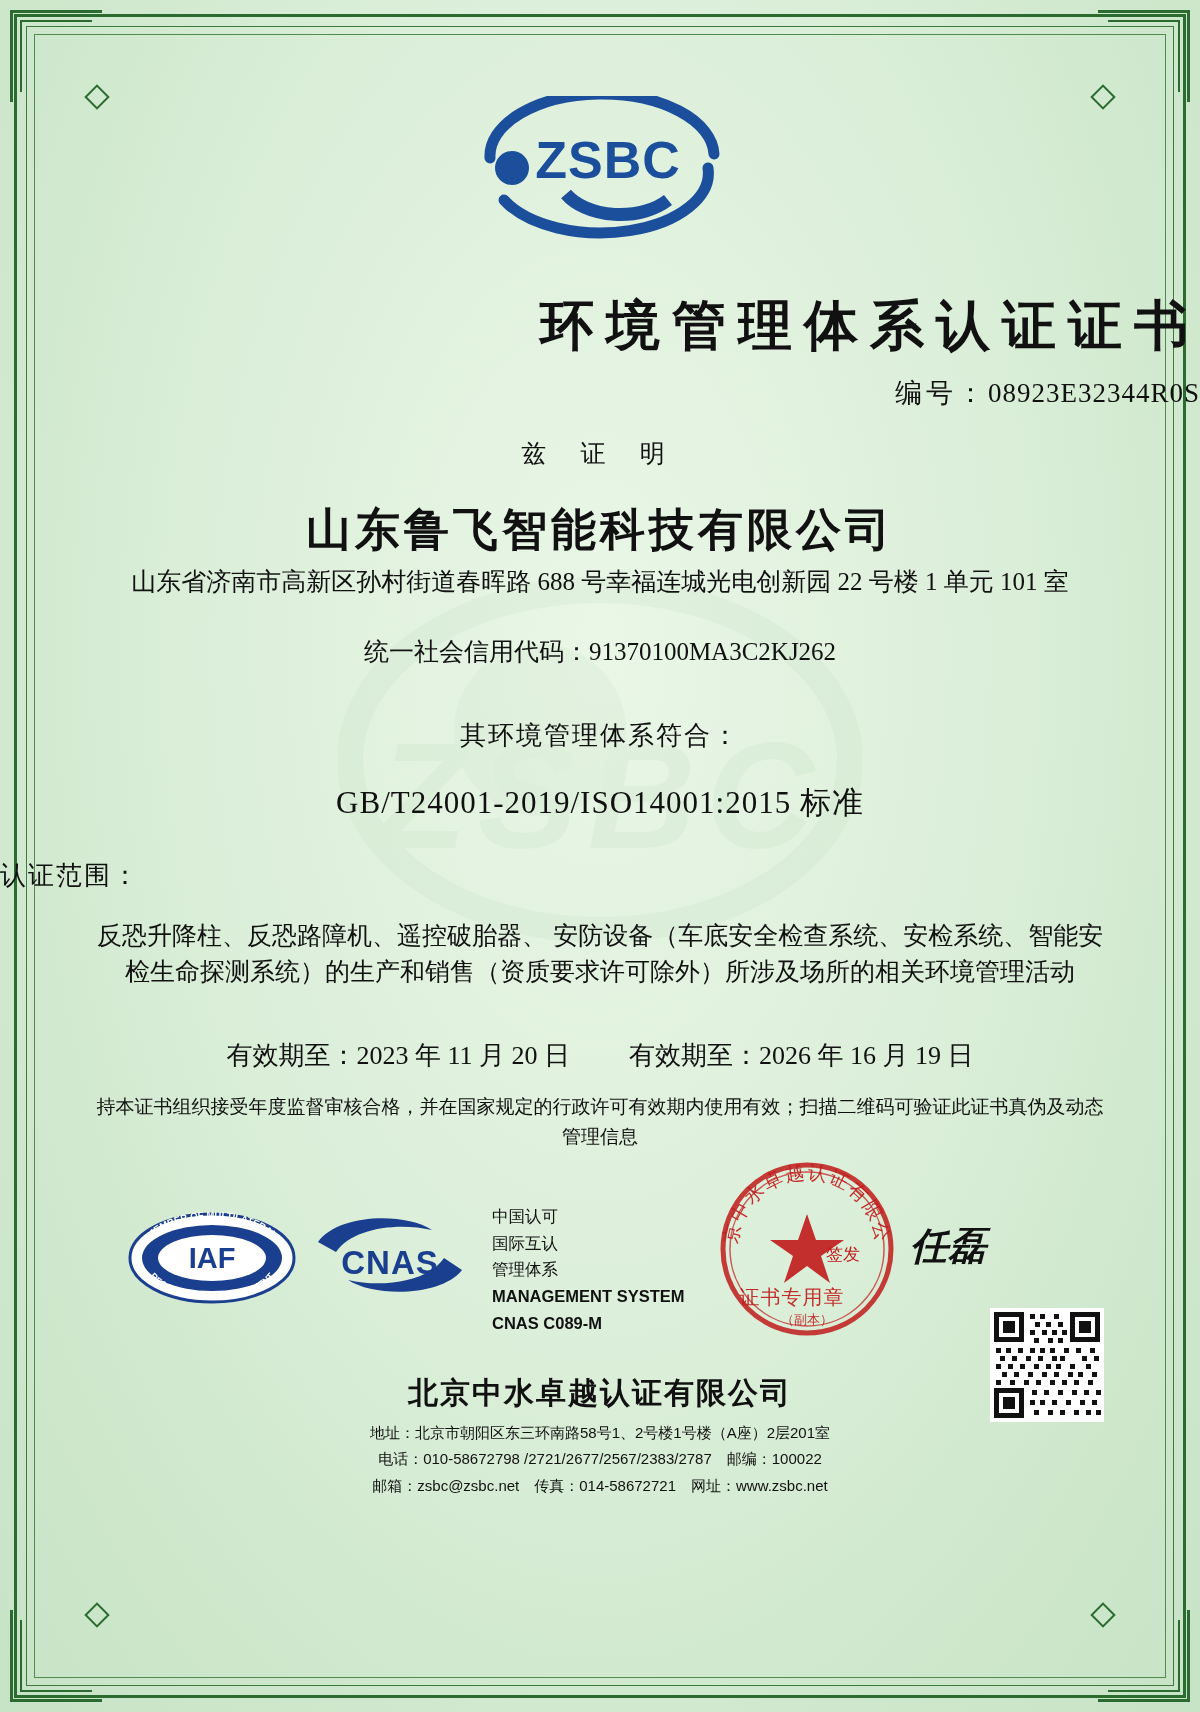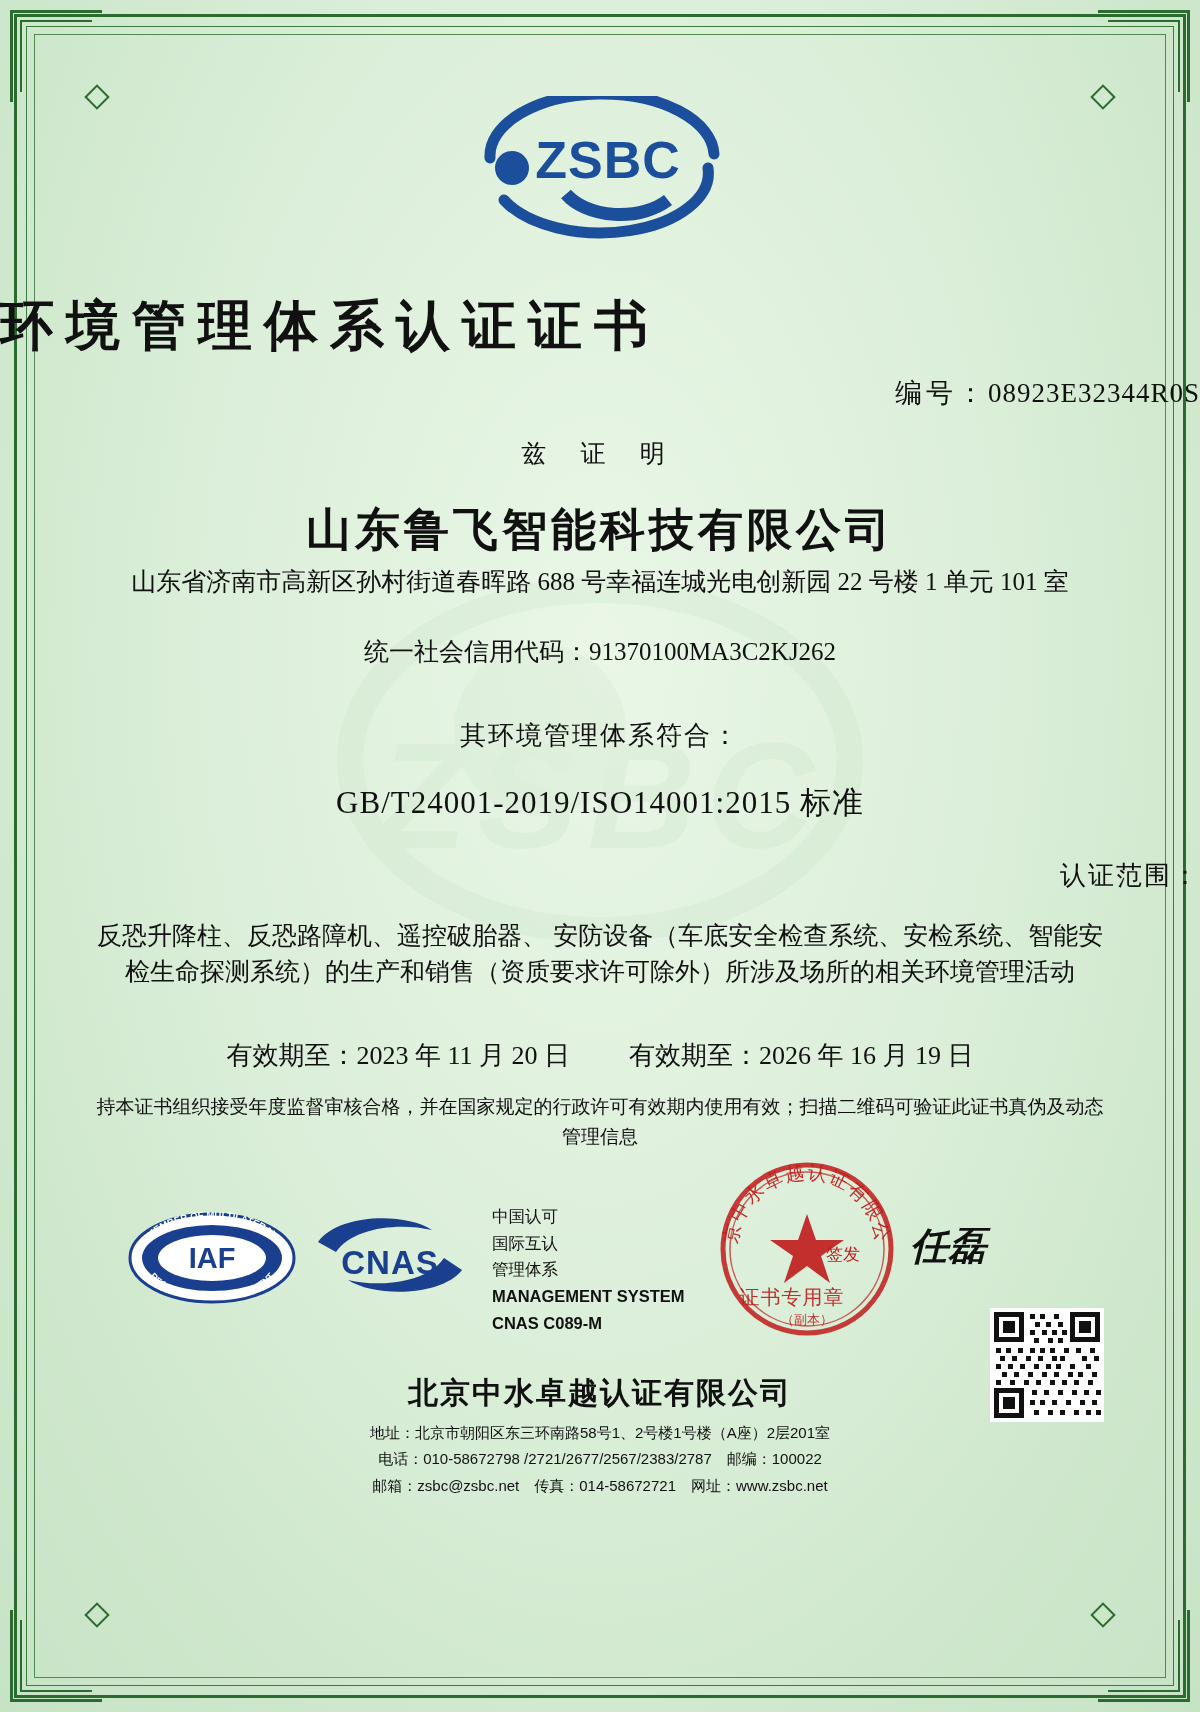--- a/index.html
+++ b/index.html
@@ -74,21 +74,21 @@
 
   
   .content{position:absolute;left:0;right:0;top:0;bottom:0;}
 
   .logo-wrap{
     position:absolute;left:50%;top:96px;transform:translateX(-50%);
     width:260px;height:150px;
   }
 
   .cert-title{
-    position:absolute;left:0;right:0;top:290px;text-align:left;
+    position:absolute;left:0;right:0;top:290px;text-align:right;
     font-size:54px;font-weight:bold;letter-spacing:12px;
     color:#111;font-family:"Liberation Serif", serif;
   }
   .cert-no{
     position:absolute;left:0;right:0;top:375px;text-align:right;
     font-size:27px;letter-spacing:1px;font-family:"Liberation Serif", serif;
   }
   .cert-no .lbl{letter-spacing:4px;}
   .hereby{
     position:absolute;left:0;right:0;top:437px;text-align:center;
@@ -109,21 +109,21 @@
   }
   .conform{
     position:absolute;left:0;right:0;top:718px;text-align:center;
     font-size:26px;letter-spacing:2px;font-family:"Liberation Serif", serif;
   }
   .standard{
     position:absolute;left:0;right:0;top:782px;text-align:center;
     font-size:31px;letter-spacing:1px;font-family:"Liberation Serif", serif;
   }
   .scope-label{
-    position:absolute;left:0;right:0;top:858px;text-align:right;
+    position:absolute;left:0;right:0;top:858px;text-align:left;
     font-size:26px;letter-spacing:2px;font-family:"Liberation Serif", serif;
   }
   .scope-text{
     position:absolute;left:92px;right:92px;top:918px;text-align:center;
     font-size:25px;line-height:1.45;font-family:"Liberation Serif", serif;
   }
   .dates{
     position:absolute;left:0;right:0;top:1038px;text-align:center;
     font-size:26px;font-family:"Liberation Serif", serif;
   }

